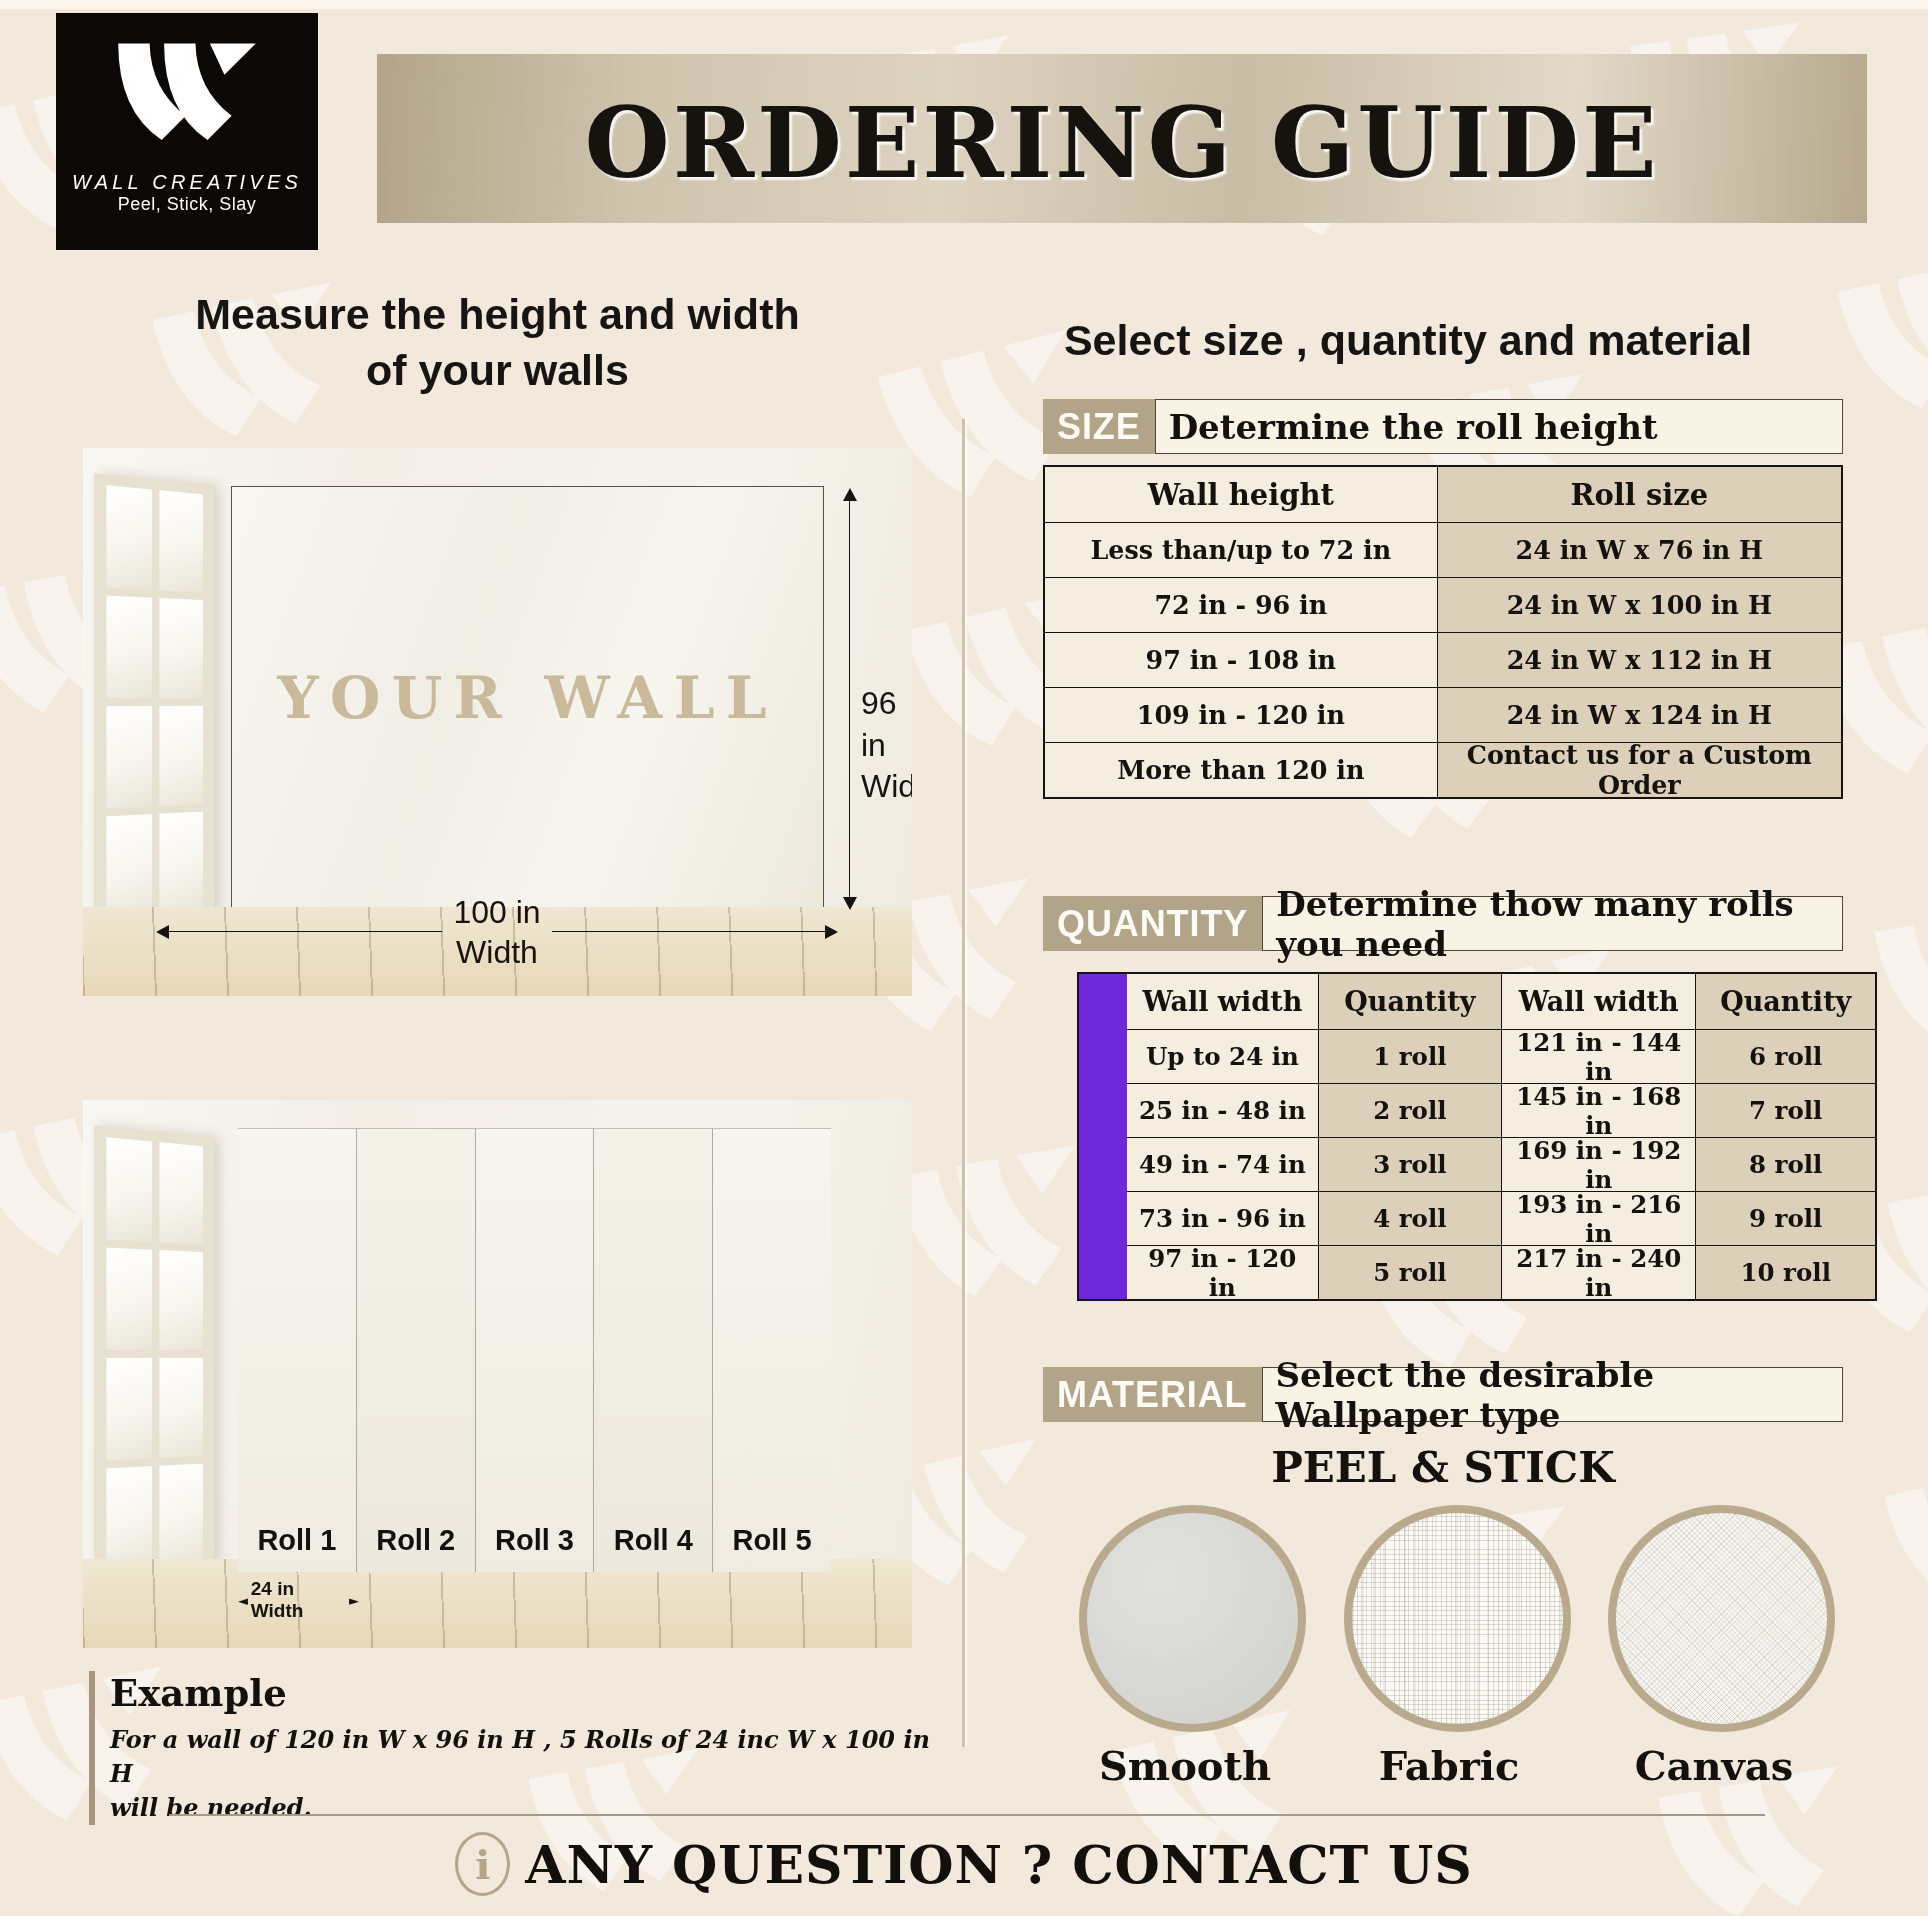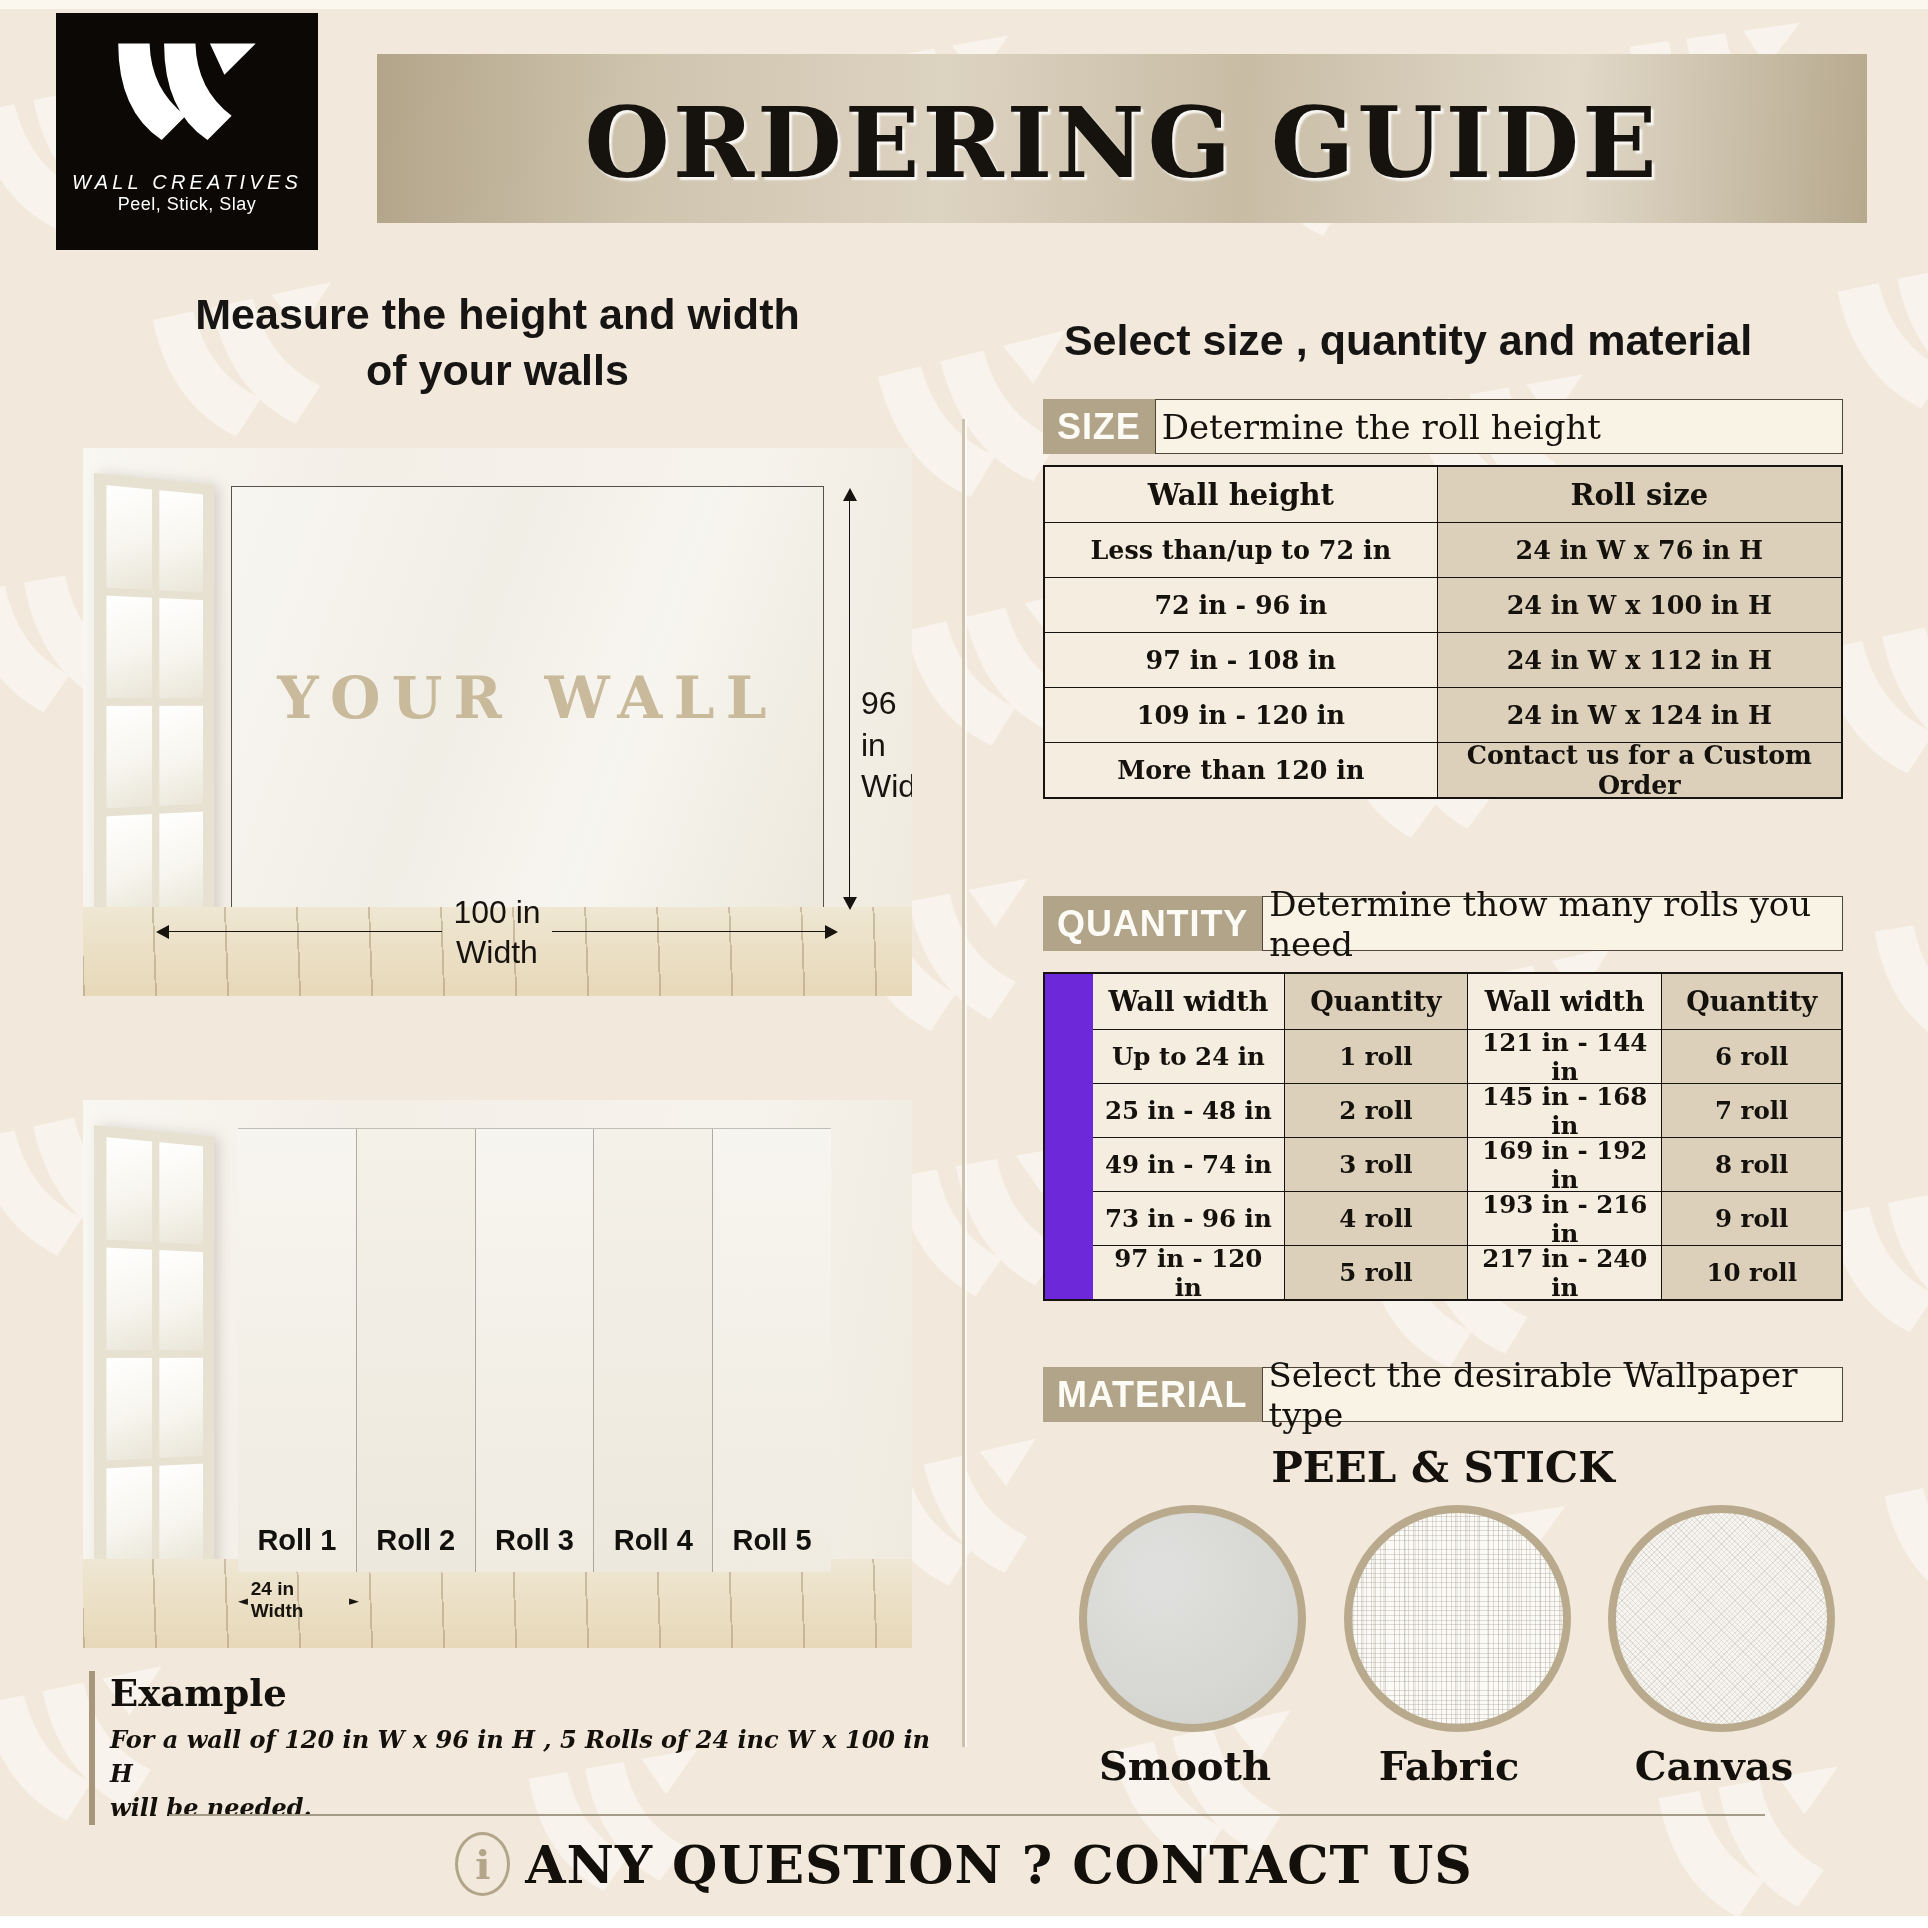--- a/index.html
+++ b/index.html
@@ -73,26 +73,26 @@
   .ex-line{font-size:24px;line-height:1.42;font-style:italic;}
 
   
   .sec-bar{height:55px;display:flex;z-index:1;}
   .size-bar{left:1043px;top:399px;width:800px;}
   .qty-bar{left:1043px;top:896px;width:800px;}
   .mat-bar{left:1043px;top:1367px;width:800px;}
   .sec-label{background:#b2a489;color:#fdfbf5;font-weight:bold;font-size:36px;letter-spacing:0.9px;
     display:flex;align-items:center;padding:0 14px;}
   .sec-box{flex:1;background:#f9f3e5;border:1.9px solid #4f4639;display:flex;align-items:center;box-sizing:border-box;}
-  .sec-box span{font-family:"DejaVu Serif",serif;font-weight:normal;font-size:34px;padding-left:6px;color:#15120e;}
+  .sec-box span{font-family:"DejaVu Serif",serif;font-weight:bold;font-size:34px;padding-left:13px;color:#15120e;}
 
   
   .tbl{z-index:1;border:2.8px solid #171310;box-sizing:border-box;background:#6d28d9;}
   .size-table{left:1043px;top:465px;width:800px;}
-  .qty-table{left:1043px;top:972px;width:800px;padding-left:48px;}
+  .qty-table{left:1077px;top:972px;width:800px;padding-left:48px;}
   .tr{display:grid;}
   .tr-2{grid-template-columns:49.2% 50.8%;}
   .tr-4{grid-template-columns:25.5% 24.5% 26% 24%;}
   .tr + .tr{border-top:1.9px solid #171310;}
   .td{display:flex;align-items:center;justify-content:center;text-align:center;
     font-family:"DejaVu Serif",serif;font-weight:bold;color:#15120e;padding:0 5.6px;box-sizing:border-box;}
   .td.bl{border-left:1.9px solid #171310;}
   .cream{background:#f5eddf;}
   .tan{background:#dcd0bb;}
   .th{height:55px;font-size:29px;}

